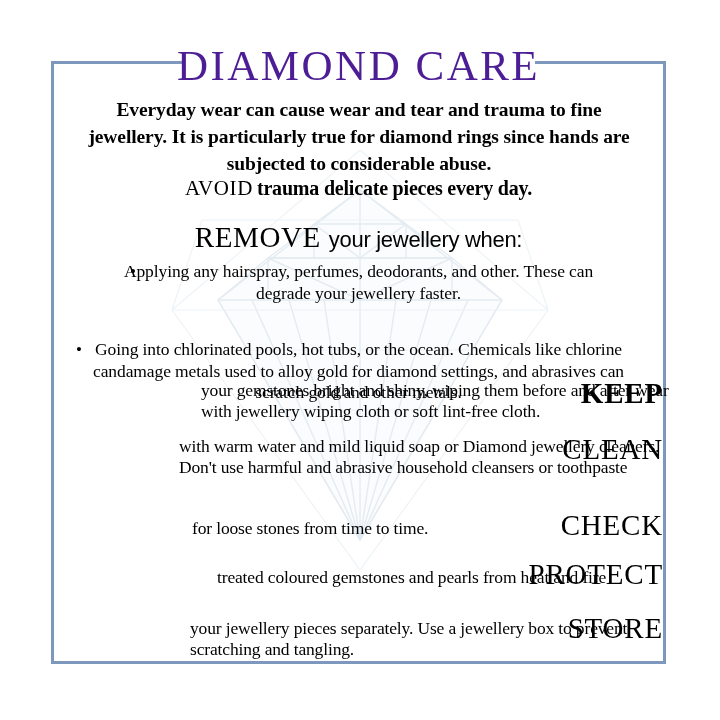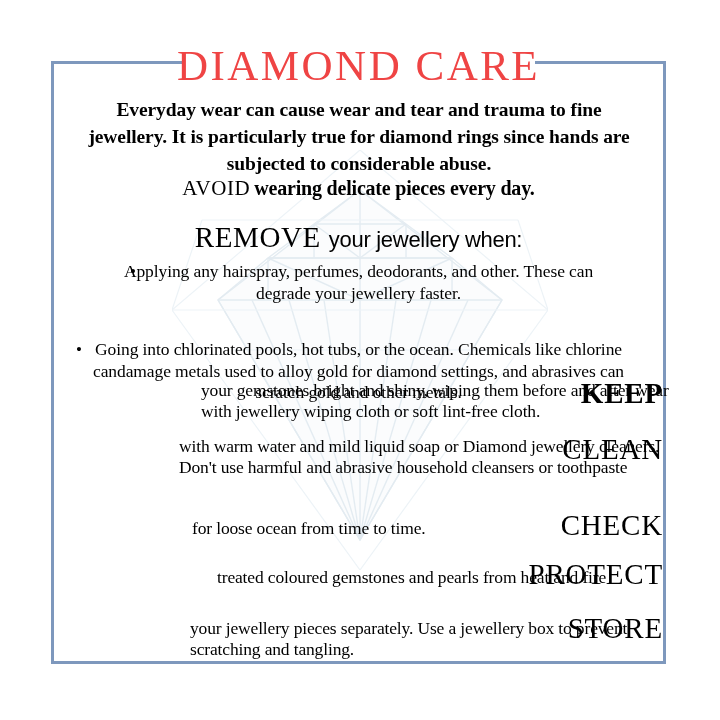--- a/index.html
+++ b/index.html
@@ -69,21 +69,21 @@
 
   #title {
     position: absolute;
     left: 0;
     top: -20px;
     width: 609px;
     text-align: center;
     font-family: "Liberation Serif", "DejaVu Serif", serif;
     font-size: 43px;
     letter-spacing: 2.5px;
-    color: #ef4444;
+    color: #4c1d95;
     line-height: 50px;
     white-space: nowrap;
   }
 
   #intro {
     position: absolute;
     left: 22px;
     top: 35px;
     width: 566px;
     text-align: center;
@@ -250,21 +250,21 @@
     </svg>
   </div>
 
   <div id="content">
 
     <div id="title">DIAMOND CARE</div>
 
     <div id="intro">Everyday wear can cause wear and tear and trauma to fine jewellery. It is particularly true for diamond rings since hands are subjected to considerable abuse.</div>
 
     <div class="line-avoid">
-      <span class="kw-inline">AVOID</span><span>&nbsp;</span><span class="body-inline">wearing delicate pieces every day.</span>
+      <span class="kw-inline">AVOID</span><span>&nbsp;</span><span class="body-inline">trauma delicate pieces every day.</span>
     </div>
 
     <div class="line-remove">
       <span class="kw-inline">REMOVE</span><span>&nbsp;&nbsp;</span><span class="body-sans">your jewellery when:</span>
     </div>
 
     <div id="bullets">
       <div class="bullet" id="bullet-0">
         <span class="dot">•</span>
         <span class="btext">Applying any hairspray, perfumes, deodorants, and other. These can degrade your jewellery faster.</span>
@@ -280,21 +280,21 @@
       <div class="para">your gemstones bright and shiny, wiping them before and after wear with jewellery wiping cloth or soft lint-free cloth.</div>
     </div>
 
     <div class="row" id="row-clean">
       <div class="kw">CLEAN</div>
       <div class="para">with warm water and mild liquid soap or Diamond jewellery cleaners. Don't use harmful and abrasive household cleansers or toothpaste</div>
     </div>
 
     <div class="row" id="row-check">
       <div class="kw">CHECK</div>
-      <div class="para">for loose ocean from time to time.</div>
+      <div class="para">for loose stones from time to time.</div>
     </div>
 
     <div class="row" id="row-protect">
       <div class="kw">PROTECT</div>
       <div class="para">treated coloured gemstones and pearls from heat and fire</div>
     </div>
 
     <div class="row" id="row-store">
       <div class="kw">STORE</div>
       <div class="para">your jewellery pieces separately. Use a jewellery box to prevent scratching and tangling.</div>

